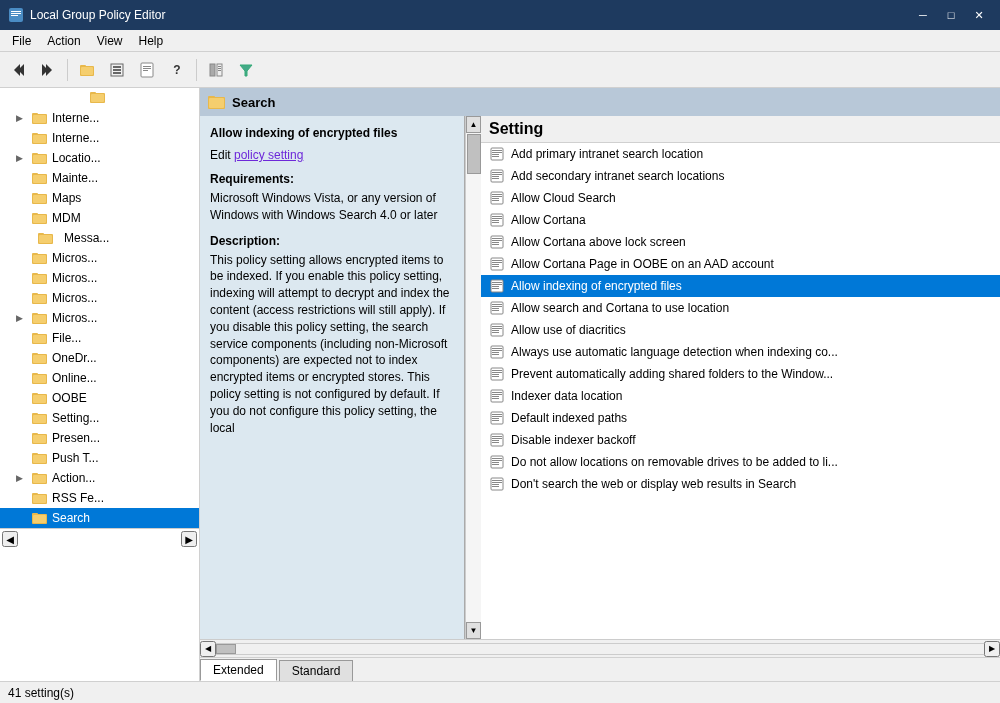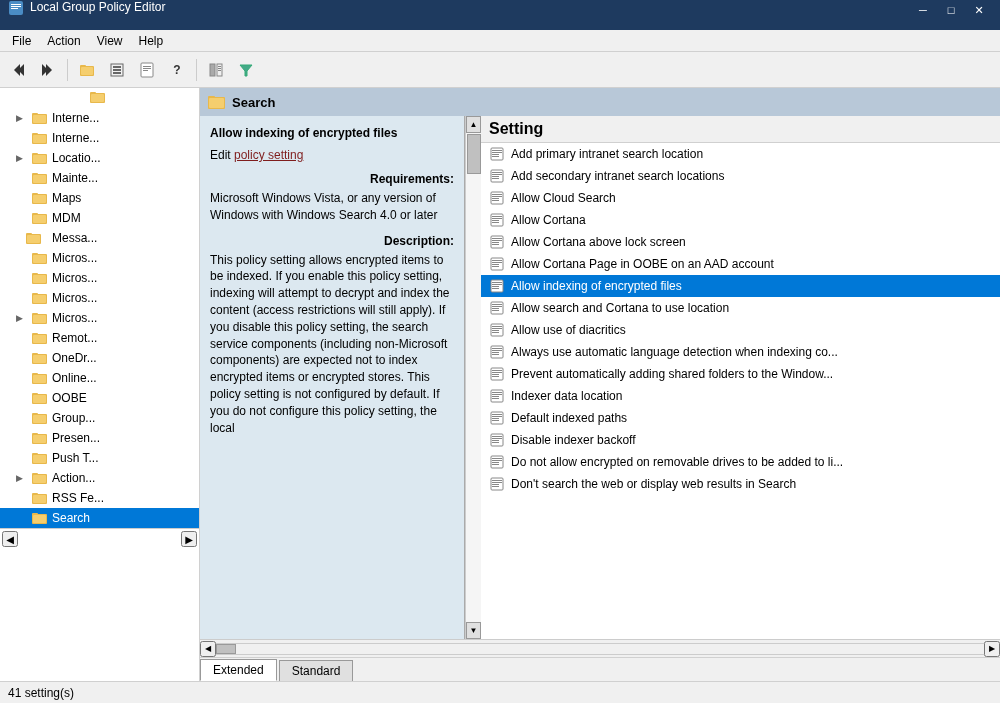--- a/index.html
+++ b/index.html
@@ -4,21 +4,22 @@
   <style>
     * { margin: 0; padding: 0; box-sizing: border-box; }
     body { font-family: 'Segoe UI', Tahoma, sans-serif; font-size: 12px; background: #f0f0f0; width: 1000px; height: 703px; overflow: hidden; display: flex; flex-direction: column; }
 
     
     .title-bar {
       background: #1e3a5f;
       color: white;
       height: 30px;
       display: flex;
-      padding: 0 8px;
+      align-items: center;
+      padding: 8px 8px;
       flex-shrink: 0;
     }
     .title-bar-icon { width: 16px; height: 16px; margin-right: 6px; display: flex; align-items: center; justify-content: center; }
     .title-bar-title { flex: 1; font-size: 12px; }
     .title-bar-controls { display: flex; gap: 2px; }
     .title-bar-btn { width: 26px; height: 20px; background: transparent; border: none; color: white; cursor: pointer; font-size: 11px; display: flex; align-items: center; justify-content: center; }
 
     
     .menu-bar {
       background: #f0f0f0;
@@ -114,23 +115,23 @@
     .desc-panel {
       width: 265px;
       background: #dce8f0;
       padding: 10px;
       overflow-y: auto;
       flex-shrink: 0;
       border-right: 1px solid #aaa;
       position: relative;
     }
     .desc-title { font-size: 12px; font-weight: bold; margin-bottom: 8px; }
-    .desc-link { color: #7f1d1d; text-decoration: underline; cursor: pointer; }
+    .desc-link { color: #6d28d9; text-decoration: underline; cursor: pointer; }
     .desc-section { margin-top: 10px; }
-    .desc-section-title { font-weight: bold; font-size: 12px; text-align: right; }
+    .desc-section-title { font-weight: bold; font-size: 12px; }
     .desc-body { font-size: 12px; line-height: 1.4; margin-top: 4px; }
 
     
     .settings-panel {
       flex: 1;
       display: flex;
       flex-direction: column;
       overflow: hidden;
     }
     .settings-header {
@@ -376,21 +377,21 @@
         </div>
         <div class="tree-item" style="padding-left: 16px;">
           <span class="expander"></span>
           <span style="display: inline-block; width: 16px; height: 14px; margin-right: 4px; flex-shrink: 0;"><svg width="16" height="14" viewBox="0 0 16 14">
     <rect x="0" y="3" width="15" height="10" fill="#e8b84b" rx="1"></rect>
     <rect x="0" y="2" width="6" height="3" fill="#e8b84b" rx="1"></rect>
     <rect x="1" y="4" width="13" height="8" fill="#f5ce6e" rx="1"></rect>
   </svg></span>
           <span class="item-label">MDM</span>
         </div>
-        <div class="tree-item" style="padding-left: 4px; gap: 6px;">
+        <div class="tree-item" style="padding-left: 16px; gap: 6px;">
           <span class="expander"></span>
           <span style="display: inline-block; width: 16px; height: 14px; margin-right: 4px; flex-shrink: 0;"><svg width="16" height="14" viewBox="0 0 16 14">
     <rect x="0" y="3" width="15" height="10" fill="#e8b84b" rx="1"></rect>
     <rect x="0" y="2" width="6" height="3" fill="#e8b84b" rx="1"></rect>
     <rect x="1" y="4" width="13" height="8" fill="#f5ce6e" rx="1"></rect>
   </svg></span>
           <span class="item-label">Messa...</span>
         </div>
         <div class="tree-item" style="padding-left: 16px;">
           <span class="expander"></span>
@@ -428,21 +429,21 @@
   </svg></span>
           <span class="item-label">Micros...</span>
         </div>
         <div class="tree-item" style="padding-left: 16px;">
           <span class="expander"></span>
           <span style="display: inline-block; width: 16px; height: 14px; margin-right: 4px; flex-shrink: 0;"><svg width="16" height="14" viewBox="0 0 16 14">
     <rect x="0" y="3" width="15" height="10" fill="#e8b84b" rx="1"></rect>
     <rect x="0" y="2" width="6" height="3" fill="#e8b84b" rx="1"></rect>
     <rect x="1" y="4" width="13" height="8" fill="#f5ce6e" rx="1"></rect>
   </svg></span>
-          <span class="item-label">Remot...</span>
+          <span class="item-label">File...</span>
         </div>
         <div class="tree-item" style="padding-left: 16px;">
           <span class="expander"></span>
           <span style="display: inline-block; width: 16px; height: 14px; margin-right: 4px; flex-shrink: 0;"><svg width="16" height="14" viewBox="0 0 16 14">
     <rect x="0" y="3" width="15" height="10" fill="#e8b84b" rx="1"></rect>
     <rect x="0" y="2" width="6" height="3" fill="#e8b84b" rx="1"></rect>
     <rect x="1" y="4" width="13" height="8" fill="#f5ce6e" rx="1"></rect>
   </svg></span>
           <span class="item-label">OneDr...</span>
         </div>
@@ -464,21 +465,21 @@
   </svg></span>
           <span class="item-label">OOBE</span>
         </div>
         <div class="tree-item" style="padding-left: 16px;">
           <span class="expander"></span>
           <span style="display: inline-block; width: 16px; height: 14px; margin-right: 4px; flex-shrink: 0;"><svg width="16" height="14" viewBox="0 0 16 14">
     <rect x="0" y="3" width="15" height="10" fill="#e8b84b" rx="1"></rect>
     <rect x="0" y="2" width="6" height="3" fill="#e8b84b" rx="1"></rect>
     <rect x="1" y="4" width="13" height="8" fill="#f5ce6e" rx="1"></rect>
   </svg></span>
-          <span class="item-label">Group...</span>
+          <span class="item-label">Setting...</span>
         </div>
         <div class="tree-item" style="padding-left: 16px;">
           <span class="expander"></span>
           <span style="display: inline-block; width: 16px; height: 14px; margin-right: 4px; flex-shrink: 0;"><svg width="16" height="14" viewBox="0 0 16 14">
     <rect x="0" y="3" width="15" height="10" fill="#e8b84b" rx="1"></rect>
     <rect x="0" y="2" width="6" height="3" fill="#e8b84b" rx="1"></rect>
     <rect x="1" y="4" width="13" height="8" fill="#f5ce6e" rx="1"></rect>
   </svg></span>
           <span class="item-label">Presen...</span>
         </div>
@@ -736,21 +737,21 @@
             <div class="settings-item">
               <span class="setting-icon">
                 <svg width="14" height="14" viewBox="0 0 14 14">
     <rect x="1" y="1" width="12" height="12" fill="white" stroke="#888" rx="1"></rect>
     <rect x="2" y="3" width="10" height="1" fill="#888"></rect>
     <rect x="2" y="5" width="10" height="1" fill="#888"></rect>
     <rect x="2" y="7" width="7" height="1" fill="#888"></rect>
     <rect x="2" y="9" width="7" height="1" fill="#888"></rect>
   </svg>
               </span>
-              <span class="setting-label">Do not allow encrypted on removable drives to be added to li...</span>
+              <span class="setting-label">Do not allow locations on removable drives to be added to li...</span>
             </div>
             <div class="settings-item">
               <span class="setting-icon">
                 <svg width="14" height="14" viewBox="0 0 14 14">
     <rect x="1" y="1" width="12" height="12" fill="white" stroke="#888" rx="1"></rect>
     <rect x="2" y="3" width="10" height="1" fill="#888"></rect>
     <rect x="2" y="5" width="10" height="1" fill="#888"></rect>
     <rect x="2" y="7" width="7" height="1" fill="#888"></rect>
     <rect x="2" y="9" width="7" height="1" fill="#888"></rect>
   </svg>

